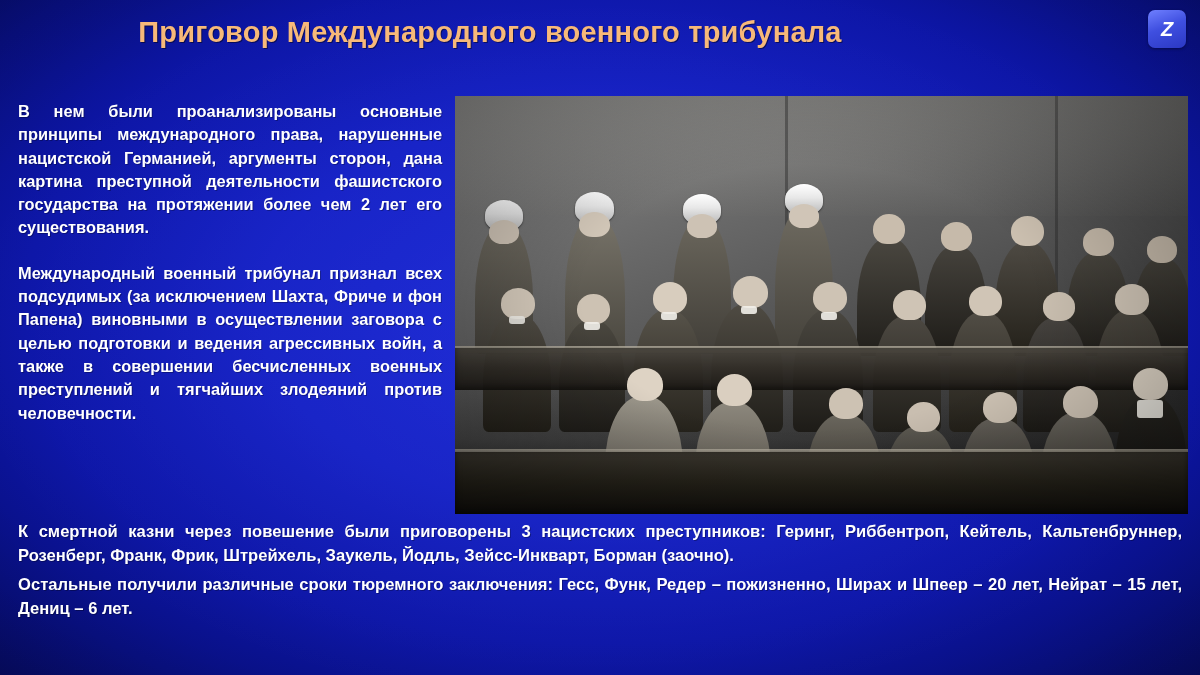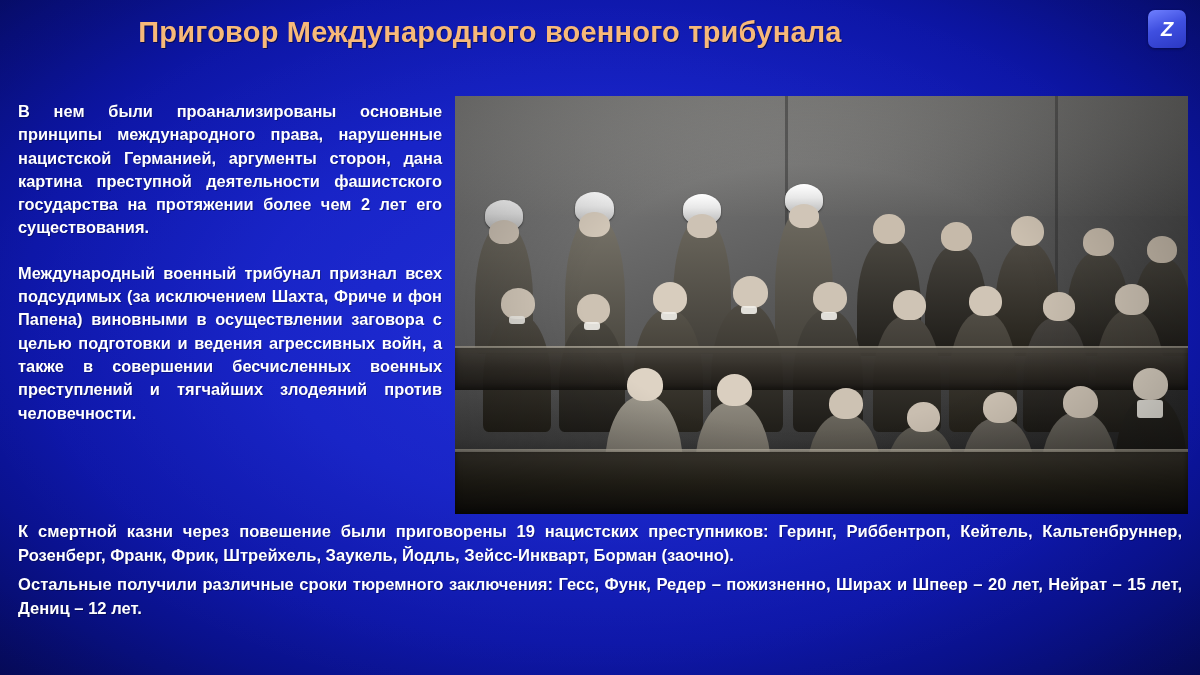--- a/index.html
+++ b/index.html
@@ -291,17 +291,17 @@
       <div style="position:absolute;left:682px;top:304px;width:26px;height:18px;background:#f1eee6;border-radius:3px;"></div>
 
       <div class="rail rail-front"></div>
       <div class="bench bench-front"></div>
 
       <div style="position:absolute;inset:0;background:radial-gradient(ellipse 560px 330px at 48% 48%, rgba(0,0,0,0) 40%, rgba(0,0,0,0.45) 100%);"></div>
     </div>
   </div>
 
   <div class="bottom-block">
-    <p class="bottom-par">К смертной казни через повешение были приговорены 19 нацистских преступников: Геринг, Риббентроп, Кейтель, Кальтенбруннер, Розенберг, Франк, Фрик, Штрейхель, Заукель, Йодль, Зейсс-Инкварт, Борман (заочно).</p>
-    <p class="bottom-par">Остальные получили различные сроки тюремного заключения: Гесс, Функ, Редер – пожизненно, Ширах и Шпеер – 20 лет, Нейрат – 15 лет, Дениц – 12 лет.</p>
+    <p class="bottom-par">К смертной казни через повешение были приговорены 3 нацистских преступников: Геринг, Риббентроп, Кейтель, Кальтенбруннер, Розенберг, Франк, Фрик, Штрейхель, Заукель, Йодль, Зейсс-Инкварт, Борман (заочно).</p>
+    <p class="bottom-par">Остальные получили различные сроки тюремного заключения: Гесс, Функ, Редер – пожизненно, Ширах и Шпеер – 20 лет, Нейрат – 15 лет, Дениц – 6 лет.</p>
   </div>
 
 </div>
 
 </body></html>

